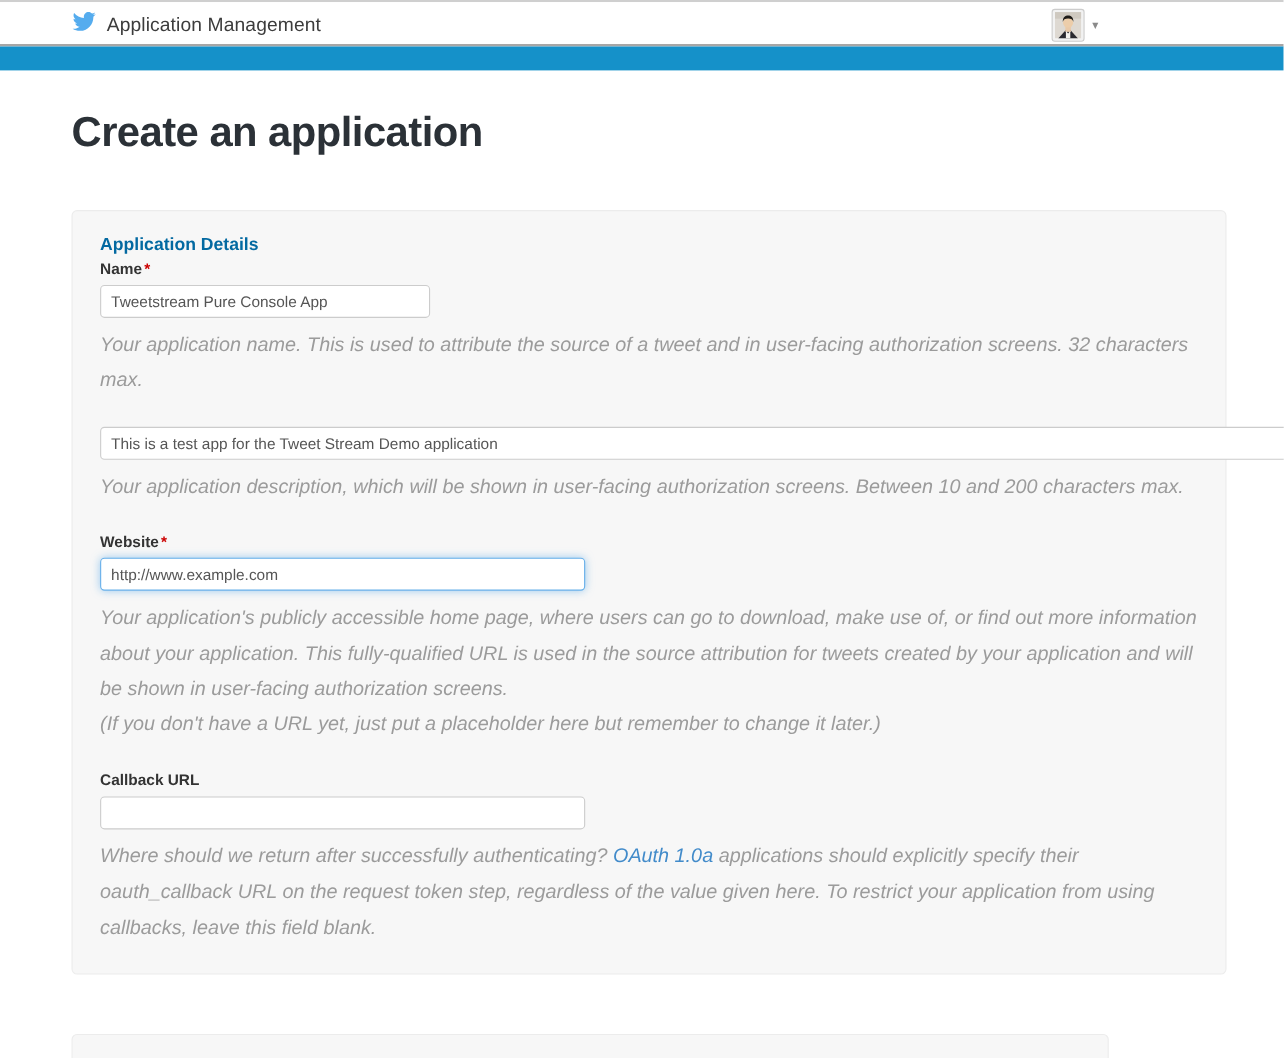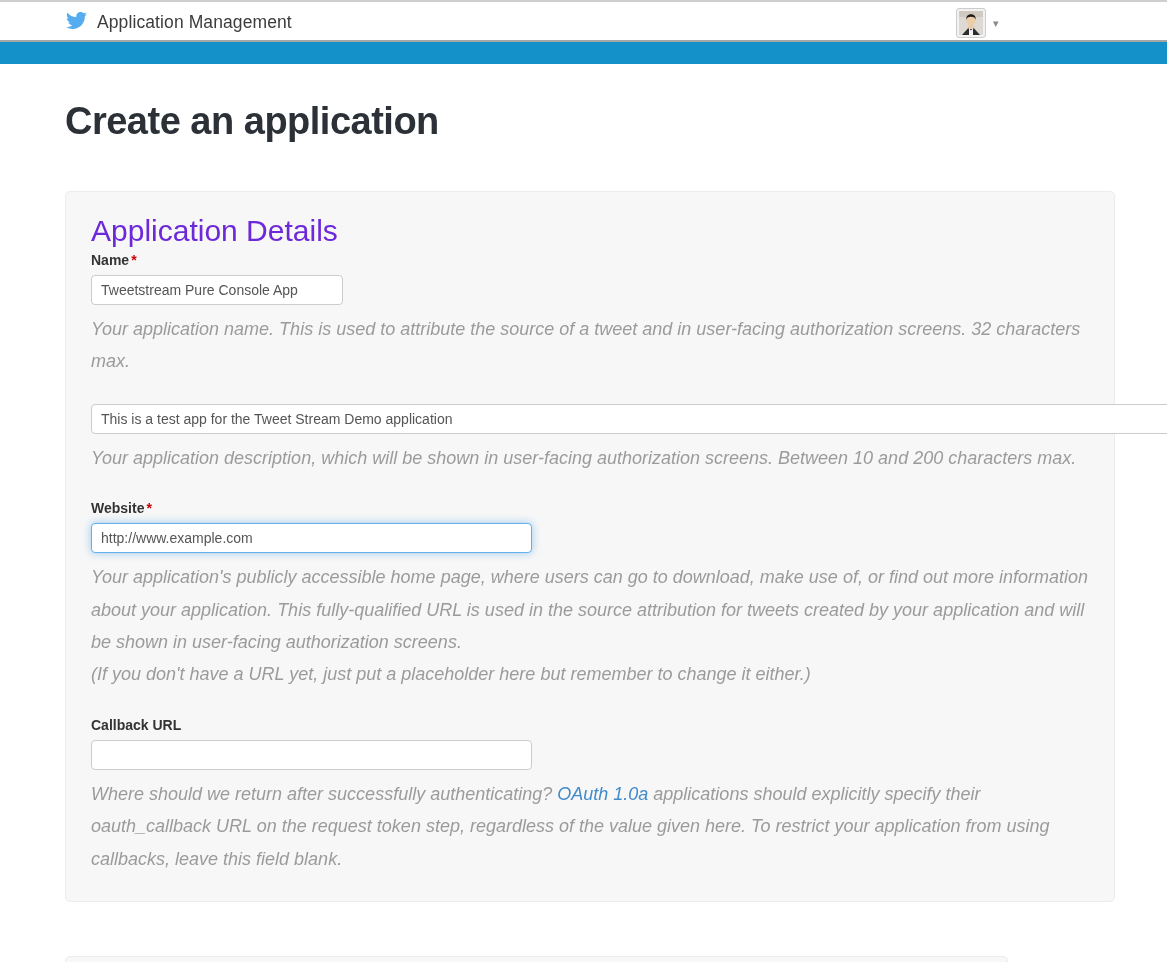--- a/index.html
+++ b/index.html
@@ -25,34 +25,34 @@
   
   .content { padding: 36px 0 0 65px; }
   h1.page-title { font-size: 38px; font-weight: 700; color: #2b3137;
     letter-spacing: -0.5px; margin-bottom: 48px; }
 
   .panel { background: #f7f7f7; border: 1px solid #ececec; border-radius: 5px;
     padding: 22px 25px 26px 25px; }
   .panel-details { width: 1050px; }
   .panel-agreement { width: 943px; margin-top: 54px; }
 
-  h2.panel-heading { font-size: 30px; font-weight: 400; color: #6d28d9;
+  h2.panel-heading { font-size: 16px; font-weight: 700; color: #0369a1;
     margin-bottom: 4px; }
   h2.panel-heading-sm { font-size: 21px; font-weight: 400; color: #333333;
     margin-bottom: 22px; }
 
   .field { margin-top: 2px; }
   .field-label { font-size: 14px; font-weight: 700; color: #333333; margin-bottom: 7px; }
   .req { color: #cc0000; font-weight: 700; margin-left: 2px; }
 
   input.text-input { display: block; height: 30px; padding: 5px 9px;
     font-size: 14px; color: #555555; background: #ffffff;
     border: 1px solid #cccccc; border-radius: 4px; outline: none;
     font-family: "Liberation Sans", sans-serif; }
-  .w-name { width: 252px; }
+  .w-name { width: 300px; }
   .w-desc { width: 1164px; }
   .w-url  { width: 441px; }
   input.focused { border-color: #66afe9;
     box-shadow: 0 0 8px rgba(102,175,233,0.65); }
 
   .help { font-size: 18px; font-style: italic; color: #9b9b9b;
     margin-top: 8px; line-height: 1.8; max-width: 1000px; }
   .help a { color: #428bca; text-decoration: none; cursor: pointer; text-align: right; }
 
   
@@ -114,21 +114,21 @@
       <div class="help">Your application description, which will be shown in user-facing authorization screens. Between 10 and 200 characters max.</div>
     </div>
 
     <div class="field" style="margin-top:26px;">
       <div class="field-label">
         <span>Website</span><span class="req">*</span>
       </div>
       <input class="text-input w-url focused" type="text" value="http://www.example.com" style="">
       <div class="help">
         <span>Your application's publicly accessible home page, where users can go to download, make use of, or find out more information about your application. This fully-qualified URL is used in the source attribution for tweets created by your application and will be shown in user-facing authorization screens.</span><br>
-        <span>(If you don't have a URL yet, just put a placeholder here but remember to change it either.)</span>
+        <span>(If you don't have a URL yet, just put a placeholder here but remember to change it later.)</span>
       </div>
     </div>
 
     <div class="field" style="margin-top:26px;">
       <div class="field-label">
         <span>Callback URL</span>
       </div>
       <input class="text-input w-url" type="text" value="" style="">
       <div class="help">
         <span>Where should we return after successfully authenticating? </span><a>OAuth 1.0a</a><span> applications should explicitly specify their oauth_callback URL on the request token step, regardless of the value given here. To restrict your application from using callbacks, leave this field blank.</span>

